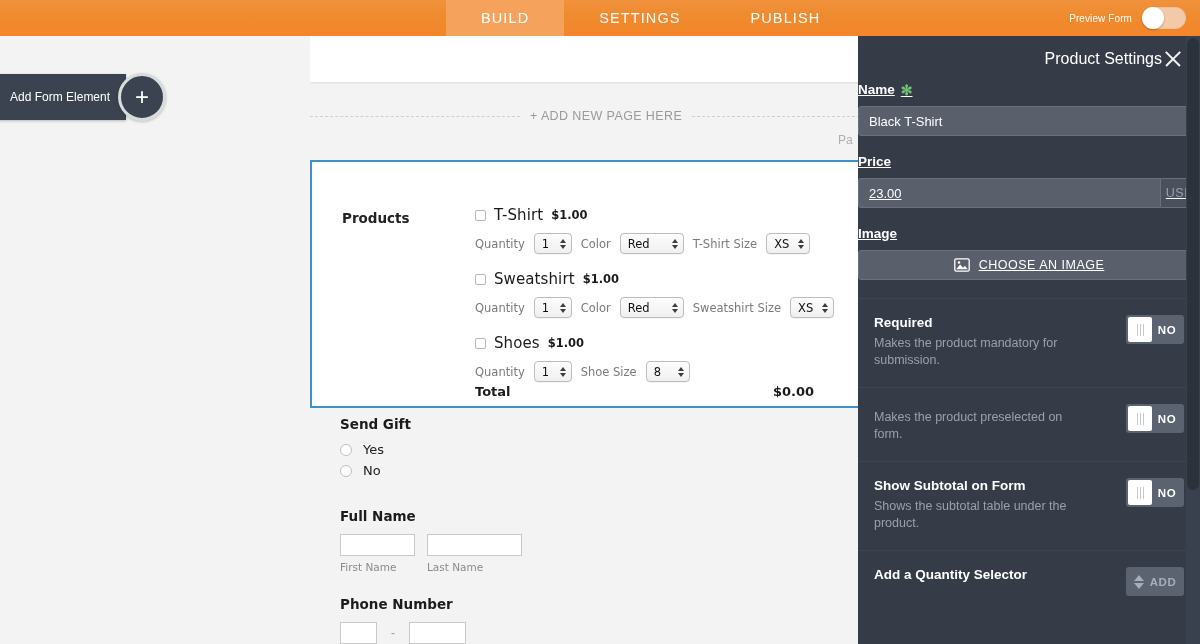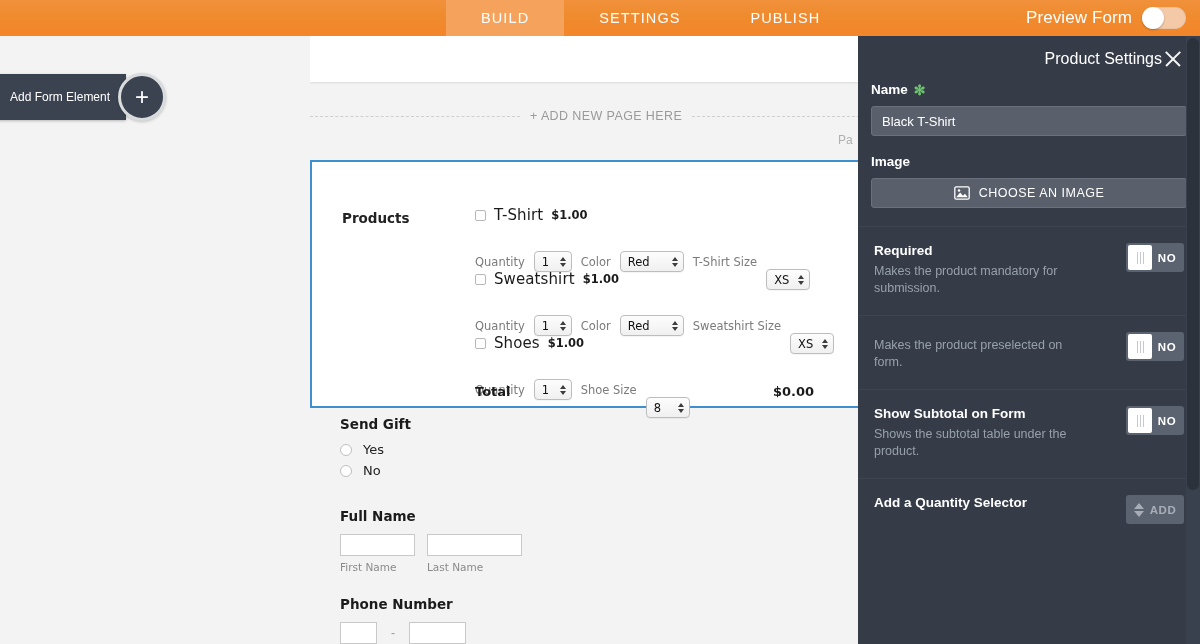--- a/index.html
+++ b/index.html
@@ -22,21 +22,21 @@
   .nav-tab {
     display: flex; align-items: center; justify-content: center;
     padding: 0 35px; color: #ffffff; font-size: 14.5px; letter-spacing: 1.1px;
     font-weight: 400; cursor: pointer; height: 36px;
   }
   .nav-tab.active { background: #f5a35c; color: #ffffff; }
   .topbar-right {
     margin-left: auto; display: flex; align-items: center;
     padding-right: 14px; gap: 10px;
   }
-  .preview-label { color: #ffffff; font-size: 17px; letter-spacing: .1px; text-align: center; }
+  .preview-label { color: #ffffff; font-size: 10px; letter-spacing: .1px; text-align: center; }
   .toggle-pill {
     width: 44px; height: 22px; border-radius: 11px;
     background: #f3c9a8; position: relative; cursor: pointer;
     box-shadow: inset 0 0 0 1px rgba(0,0,0,.04);
   }
   .toggle-pill .knob {
     position: absolute; top: 0px; left: 0px; width: 22px; height: 22px;
     border-radius: 50%; background: #ffffff;
     box-shadow: 0 1px 2px rgba(0,0,0,.25);
   }
@@ -127,21 +127,21 @@
   .sel {
     position: relative; height: 21px; min-width: 38px;
     background: linear-gradient(to bottom, #fdfdfd, #f0f0f0);
     border: 1px solid #bdbdbd; border-radius: 4px;
     display: inline-flex; align-items: center;
     padding: 0 18px 0 7px; font-size: 11.5px; color: #111;
     font-family: "DejaVu Sans", sans-serif; cursor: pointer;
     box-shadow: 0 1px 0 rgba(0,0,0,.04);
   }
   .sel.wide { min-width: 64px; }
-  .sel.size { min-width: 44px; margin-top: 36px; }
+  .sel.size { min-width: 44px; }
   .sel .arrows {
     position: absolute; right: 5px; top: 50%; transform: translateY(-50%);
     display: flex; flex-direction: column; gap: 2px; line-height: 0;
   }
   .sel .arrows i {
     width: 0; height: 0; border-left: 3.5px solid transparent;
     border-right: 3.5px solid transparent; display: block;
   }
   .sel .arrows i.up { border-bottom: 4px solid #3c3c3c; }
   .sel .arrows i.dn { border-top: 4px solid #3c3c3c; }
@@ -194,21 +194,21 @@
   .close-x {
     width: 22px; height: 22px; position: relative; cursor: pointer; opacity: .95;
   }
   .close-x::before, .close-x::after {
     content: ""; position: absolute; top: 10px; left: 1px; width: 20px; height: 1.6px;
     background: #ffffff;
   }
   .close-x::before { transform: rotate(45deg); }
   .close-x::after  { transform: rotate(-45deg); }
 
-  .panel-body { padding: 0 13px; }
+  .panel-body { padding: 0 0; text-decoration: underline; }
   .fg { margin-bottom: 18px; }
   .fg-label { font-size: 13.5px; font-weight: bold; color: #fff; margin-bottom: 9px;
               display: flex; align-items: center; gap: 6px; }
   .req-star { color: #6fc46f; font-size: 14px; line-height: 1; }
   .pinput {
     width: 100%; height: 30px; background: #59606c; border: 1px solid #6b717c;
     border-radius: 3px; color: #ffffff; font-size: 13px; padding: 0 10px;
     font-family: "Liberation Sans", sans-serif;
   }
   .price-wrap { display: flex; }
@@ -469,20 +469,29 @@
     <div class="panel-body">
 
       <div class="fg">
         <div class="fg-label">
           <span>Name</span>
           <span class="req-star">✻</span>
         </div>
         <input class="pinput" type="text" value="Black T-Shirt" style="">
       </div>
 
+      <div class="fg">
+        <div class="fg-label">
+          <span>Price</span>
+        </div>
+        <div class="price-wrap">
+          <input class="pinput" type="text" value="23.00" style="">
+          <div class="usd">USD</div>
+        </div>
+      </div>
 
       <div class="fg">
         <div class="fg-label">
           <span>Image</span>
         </div>
         <div class="choose-img">
           <svg width="16" height="14" viewBox="0 0 16 14">
             <rect x="0.8" y="0.8" width="14.4" height="12.4" rx="1.4" fill="none" stroke="#ffffff" stroke-width="1.3"></rect>
             <circle cx="5" cy="4.6" r="1.25" fill="#ffffff"></circle>
             <path d="M2.2 11.2 L6.1 6.6 L9.0 9.7 L10.9 7.8 L13.8 11.2 Z" fill="#ffffff"></path>

